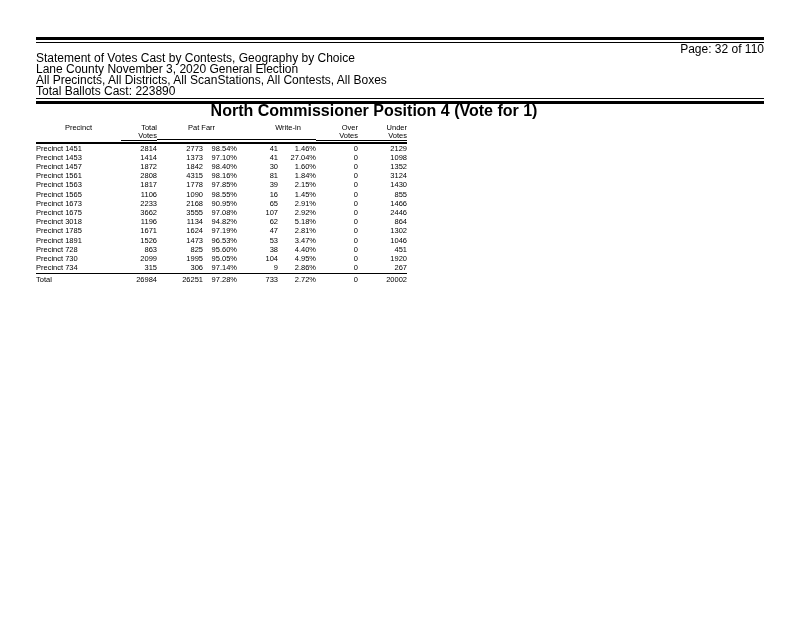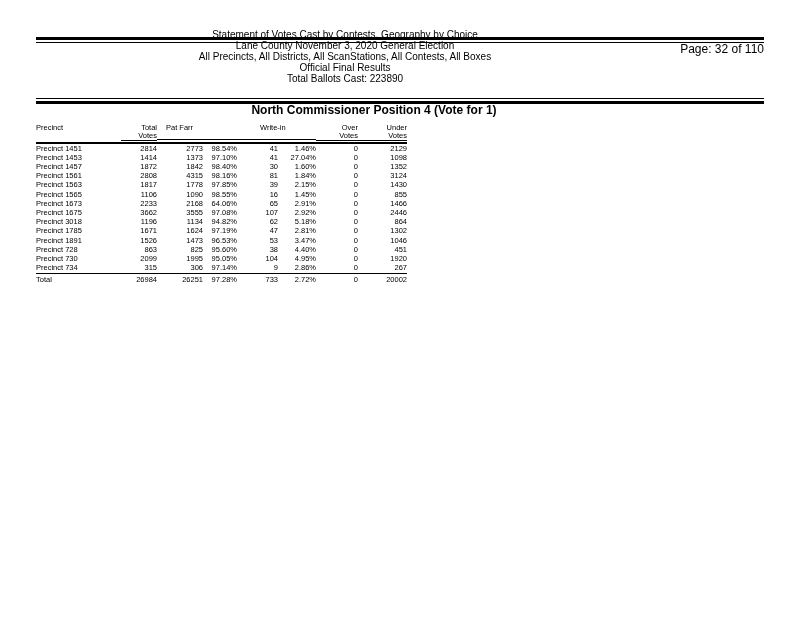--- a/index.html
+++ b/index.html
@@ -7,39 +7,39 @@
     position:relative; width:800px; height:618px; background:#ffffff;
     font-family:"Liberation Sans", sans-serif; color:#000; overflow:hidden;
   }
   .hrule { position:absolute; left:36px; width:728px; background:#000; }
   .rule-top-thick { top:37px; height:3px; }
   .rule-top-thin  { top:42px; height:1px; }
   .rule-mid-thin  { top:98px; height:1px; }
   .rule-mid-thick { top:100.5px; height:3px; }
 
   .report-header {
-    position:absolute; top:29px; left:36px; width:618px;
-    text-align:center; font-size:10px; line-height:11px; white-space:nowrap;
+    position:absolute; top:53px; left:36px; width:618px;
+    text-align:left; font-size:12px; line-height:11px; white-space:nowrap;
   }
   .page-number {
     position:absolute; top:44px; right:36px; font-size:12px; line-height:11px;
   }
   .contest-title {
     position:absolute; top:104px; left:36px; width:676px;
-    text-align:center; font-weight:bold; font-size:12px; line-height:13px;
+    text-align:center; font-weight:bold; font-size:16px; line-height:13px;
   }
 
   .results-table { position:absolute; left:36px; top:124px; width:371px; font-size:7.5px; }
   .thead {
     display:grid; grid-template-columns:85px 36px 80px 79px 42px 49px;
     line-height:8px;
   }
   .thead > div { height:16px; }
   .h-underline { border-bottom:1px solid #000; }
-  .h-left  { text-align:left; }
+  .h-left  { text-align:center; }
   .h-right { text-align:right; }
   .h-farr    { padding-left:9px;  box-sizing:border-box; }
   .h-writein { padding-left:23px; box-sizing:border-box; }
   .main-rule { height:1.5px; background:#000; margin-top:1px; }
 
   .tr {
     display:grid; grid-template-columns:85px 36px 46px 34px 41px 38px 42px 49px;
     line-height:9.2px;
   }
   .td { white-space:nowrap; }
@@ -53,21 +53,20 @@
 
   <div class="hrule rule-top-thick"></div>
   <div class="hrule rule-top-thin"></div>
 
   <div class="page-number">Page: 32 of 110</div>
 
   <div class="report-header">
     <div>Statement of Votes Cast by Contests, Geography by Choice</div>
     <div>Lane County November 3, 2020 General Election</div>
     <div>All Precincts, All Districts, All ScanStations, All Contests, All Boxes</div>
-    <div>Official Final Results</div>
     <div>Total Ballots Cast: 223890</div>
   </div>
 
   <div class="hrule rule-mid-thin"></div>
   <div class="hrule rule-mid-thick"></div>
 
   <div class="contest-title">North Commissioner Position 4 (Vote for 1)</div>
 
   <div class="results-table">
     <div class="thead">
@@ -153,21 +152,21 @@
     <div class="td num">16</div>
     <div class="td num">1.45%</div>
     <div class="td num">0</div>
     <div class="td num">855</div>
   </div>
 
   <div class="tr">
     <div class="td">Precinct 1673</div>
     <div class="td num">2233</div>
     <div class="td num">2168</div>
-    <div class="td num">64.06%</div>
+    <div class="td num">90.95%</div>
     <div class="td num">65</div>
     <div class="td num">2.91%</div>
     <div class="td num">0</div>
     <div class="td num">1466</div>
   </div>
 
   <div class="tr">
     <div class="td">Precinct 1675</div>
     <div class="td num">3662</div>
     <div class="td num">3555</div>

